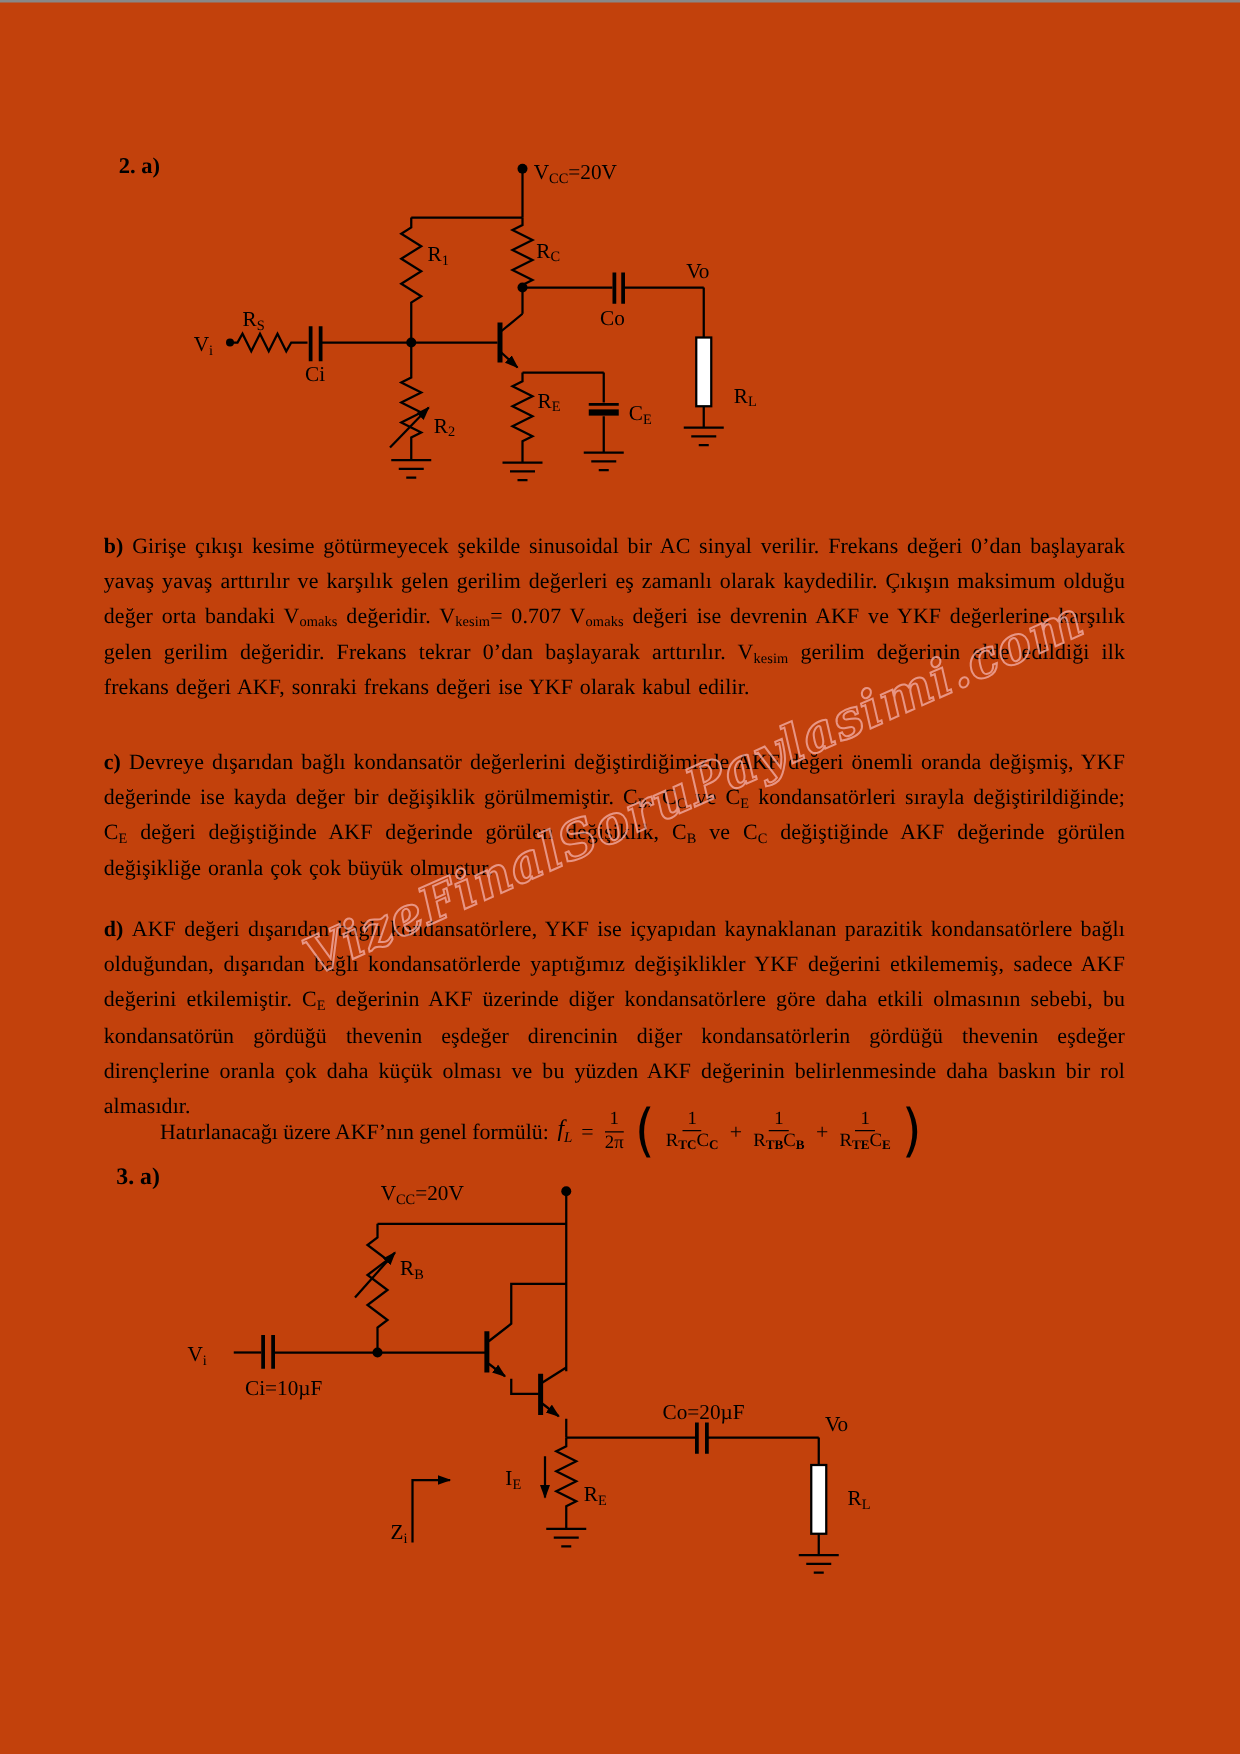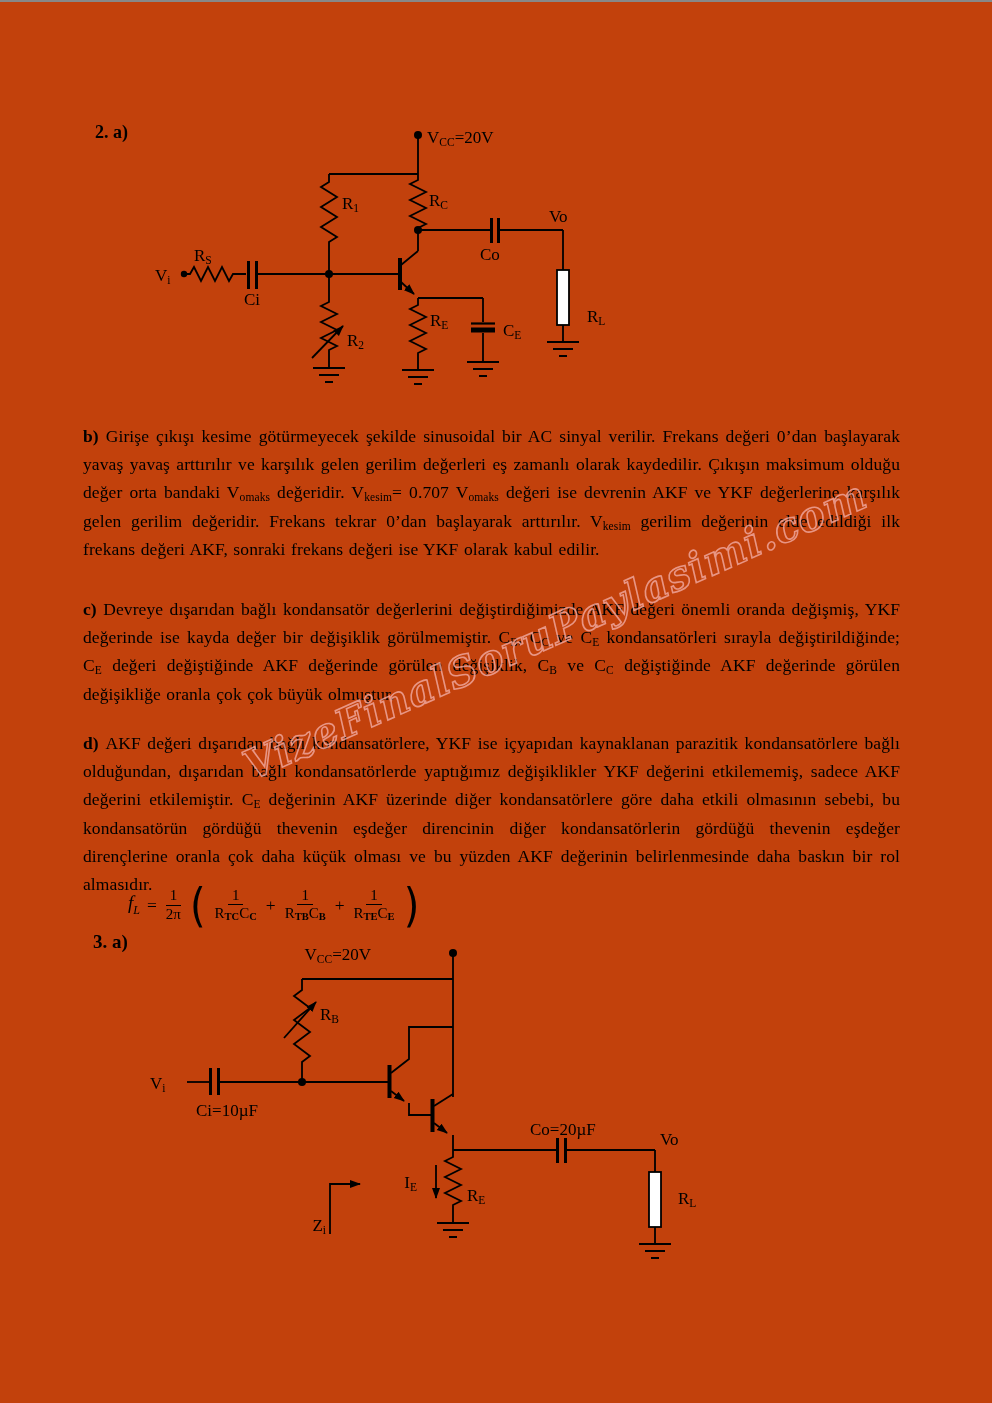--- a/index.html
+++ b/index.html
@@ -122,20 +122,21 @@
       <path class="wire" d="M483,331 V360 M467,360 H499 M473,367 H493 M479,374 H487"></path>
     </g>
     <text x="503" y="334"><tspan>C</tspan><tspan class="ss" dy="3">E</tspan></text>
   </svg>
 
   <div class="para" style="top:420px;"><b>b) </b><span>Girişe çıkışı kesime götürmeyecek şekilde sinusoidal bir AC sinyal verilir. Frekans değeri 0’dan başlayarak yavaş yavaş arttırılır ve karşılık gelen gerilim değerleri eş zamanlı olarak kaydedilir. Çıkışın maksimum olduğu değer orta bandaki V</span><sub>omaks</sub><span> değeridir. V</span><sub>kesim</sub><span>= 0.707 V</span><sub>omaks</sub><span> değeri ise devrenin AKF ve YKF değerlerine karşılık gelen gerilim değeridir. Frekans tekrar 0’dan başlayarak arttırılır. V</span><sub>kesim</sub><span> gerilim değerinin elde edildiği ilk frekans değeri AKF, sonraki frekans değeri ise YKF olarak kabul edilir.</span></div>
   <div class="para" style="top:593px;"><b>c) </b><span>Devreye dışarıdan bağlı kondansatör değerlerini değiştirdiğimizde AKF değeri önemli oranda değişmiş, YKF değerinde ise kayda değer bir değişiklik görülmemiştir. C</span><sub>B</sub><span>, C</span><sub>C</sub><span> ve C</span><sub>E</sub><span> kondansatörleri sırayla değiştirildiğinde; C</span><sub>E</sub><span> değeri değiştiğinde AKF değerinde görülen değişiklik, C</span><sub>B</sub><span> ve C</span><sub>C</sub><span> değiştiğinde AKF değerinde görülen değişikliğe oranla çok çok büyük olmuştur.</span></div>
   <div class="para" style="top:727px;"><b>d) </b><span>AKF değeri dışarıdan bağlı kondansatörlere, YKF ise içyapıdan kaynaklanan parazitik kondansatörlere bağlı olduğundan, dışarıdan bağlı kondansatörlerde yaptığımız değişiklikler YKF değerini etkilememiş, sadece AKF değerini etkilemiştir. C</span><sub>E</sub><span> değerinin AKF üzerinde diğer kondansatörlere göre daha etkili olmasının sebebi, bu kondansatörün gördüğü thevenin eşdeğer direncinin diğer kondansatörlerin gördüğü thevenin eşdeğer dirençlerine oranla çok daha küçük olması ve bu yüzden AKF değerinin belirlenmesinde daha baskın bir rol almasıdır.</span></div>
 
   <div class="formula">
+    <span>Hatırlanacağı üzere AKF’nın genel formülü:</span>
     <span class="fvar"><span>f</span><sub>L</sub></span>
     <span>=</span>
     <span class="frac">
       <span class="num">1</span>
       <span class="den">2π</span>
     </span>
     <span class="paren">(</span>
     <span class="frac">
       <span class="num">1</span>
       <span class="den"><span>R</span><sub>TC</sub><span>C</span><sub>C</sub></span>

